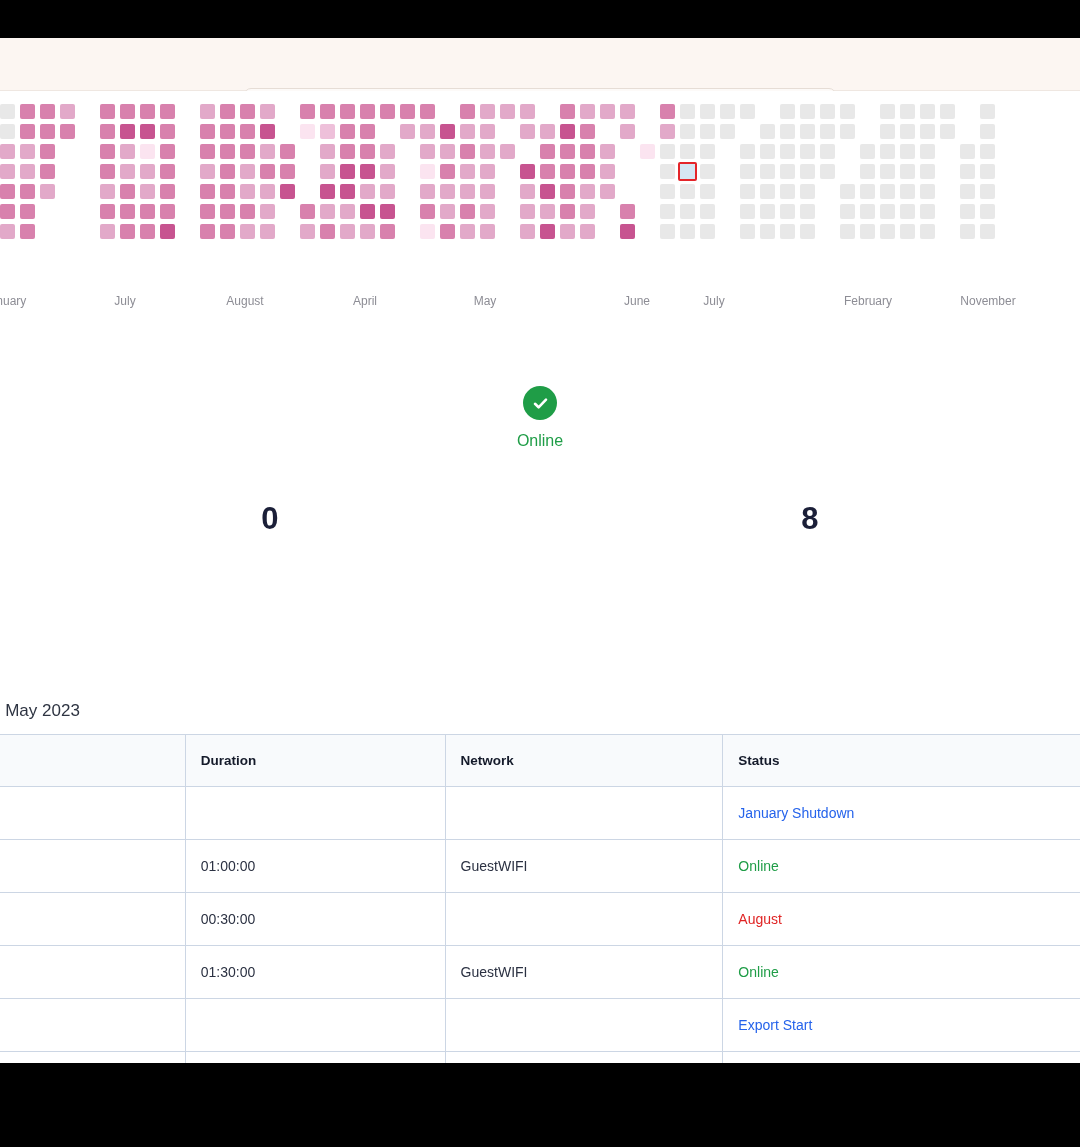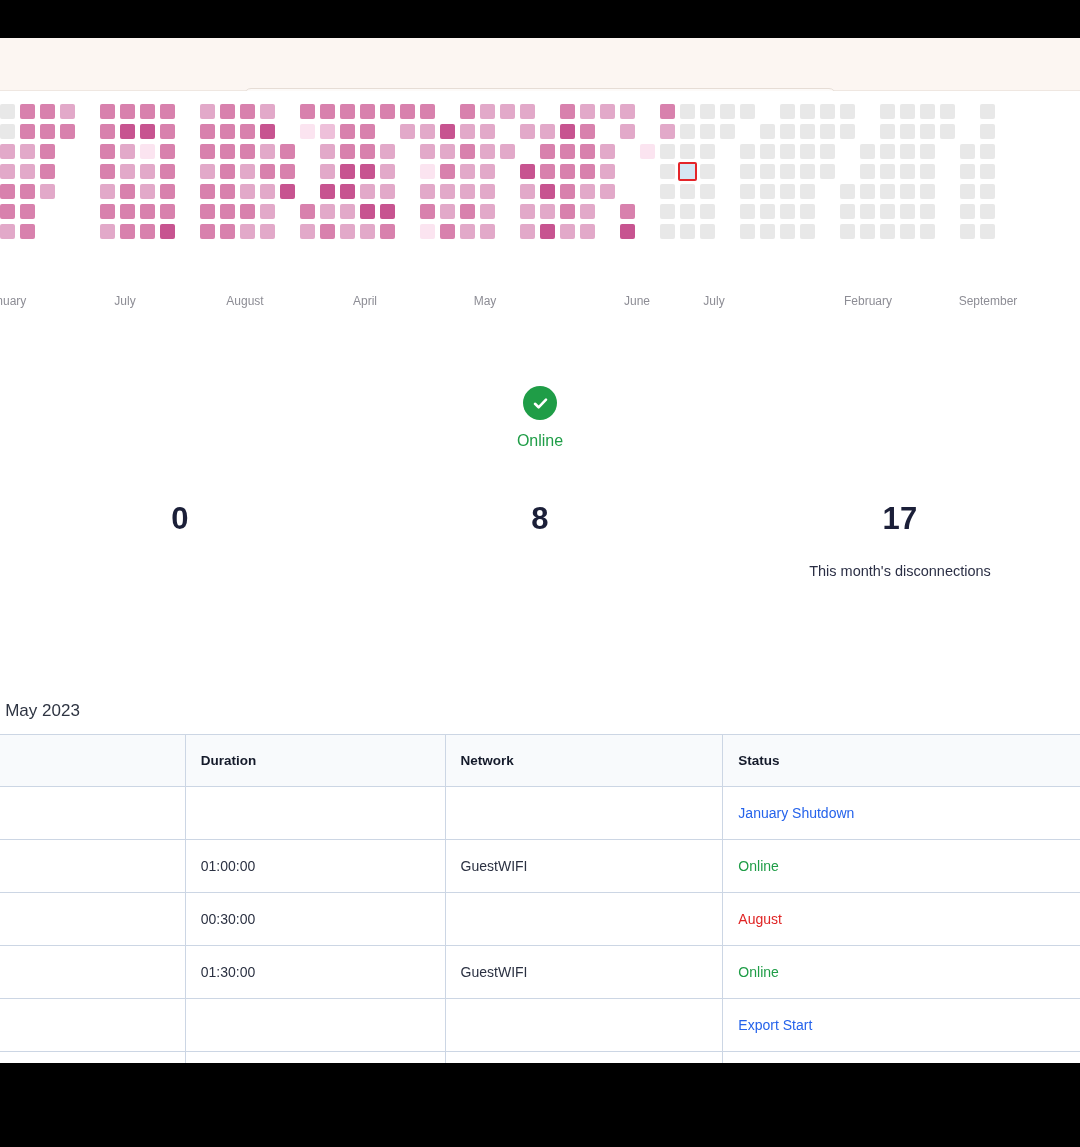--- a/index.html
+++ b/index.html
@@ -405,44 +405,40 @@
       </div>
     <div id="heatmap-month-labels">
         <div class="hm-month-label" style="left: 5px;">January</div>
         <div class="hm-month-label" style="left: 125px;">July</div>
         <div class="hm-month-label" style="left: 245px;">August</div>
         <div class="hm-month-label" style="left: 365px;">April</div>
         <div class="hm-month-label" style="left: 485px;">May</div>
         <div class="hm-month-label" style="left: 637px;">June</div>
         <div class="hm-month-label" style="left: 714px;">July</div>
         <div class="hm-month-label" style="left: 868px;">February</div>
-        <div class="hm-month-label" style="left: 988px;">September</div>
+        <div class="hm-month-label" style="left: 988px;">November</div>
       </div>
   </section>
 
   <section id="status-block">
     <div id="status-badge-icon">
       <svg width="19" height="19" viewBox="0 0 19 19">
         <path d="M4 9.8 L7.6 13.3 L15 5.6" fill="none" stroke="#ffffff" stroke-width="2.6" stroke-linecap="round" stroke-linejoin="round"></path>
       </svg>
     </div>
     <div id="status-label">Online</div>
   </section>
 
   <section id="stats-row">
       <div class="stat-cell">
         <div class="stat-value">0</div>
       </div>
       <div class="stat-cell">
         <div class="stat-value">8</div>
       </div>
-      <div class="stat-cell">
-        <div class="stat-value">17</div>
-        <div class="stat-label">This month's disconnections</div>
-      </div>
     </section>
 
 
   <div id="date-heading">3 May 2023</div>
 
   <table id="log-table">
     <thead>
       <tr>
           <th class="col-time">Time</th>
           <th class="col-duration">Duration</th>

